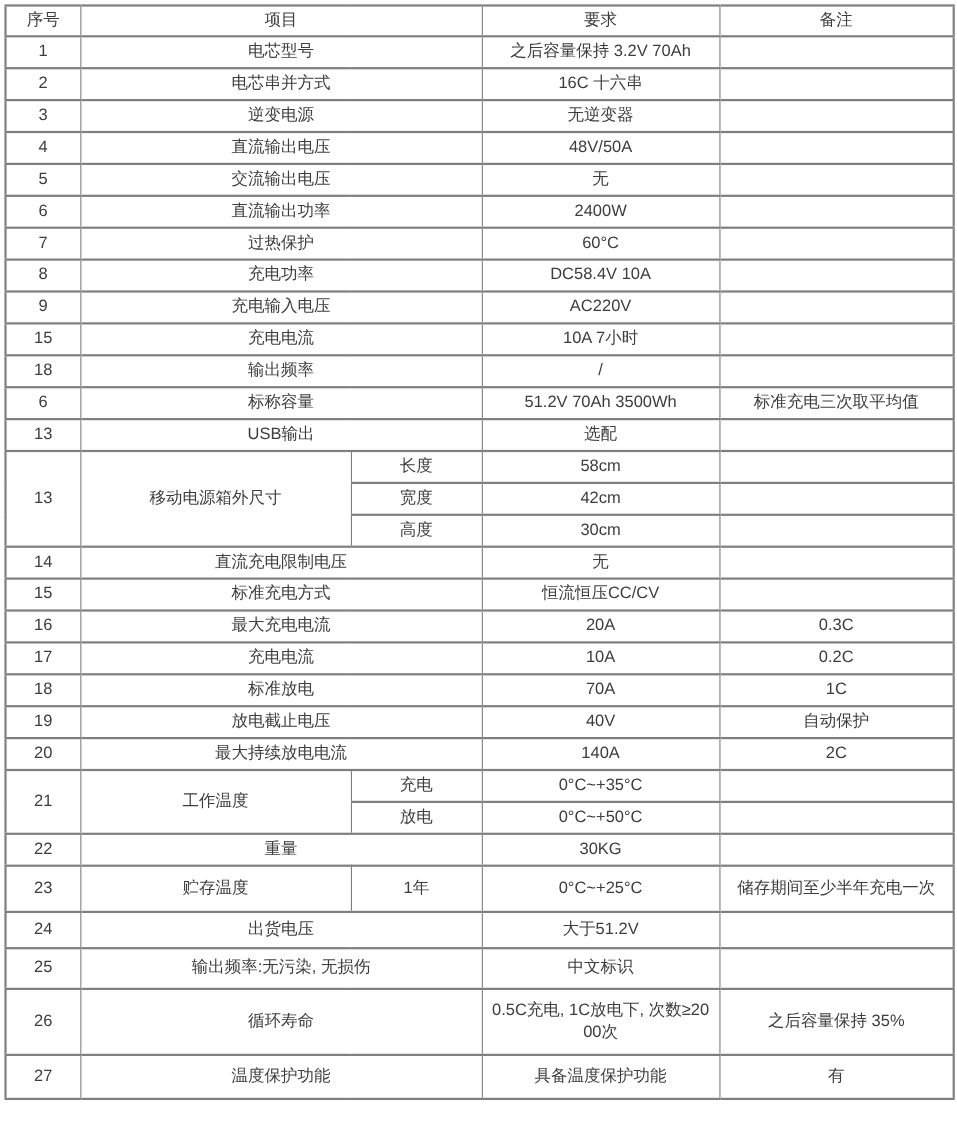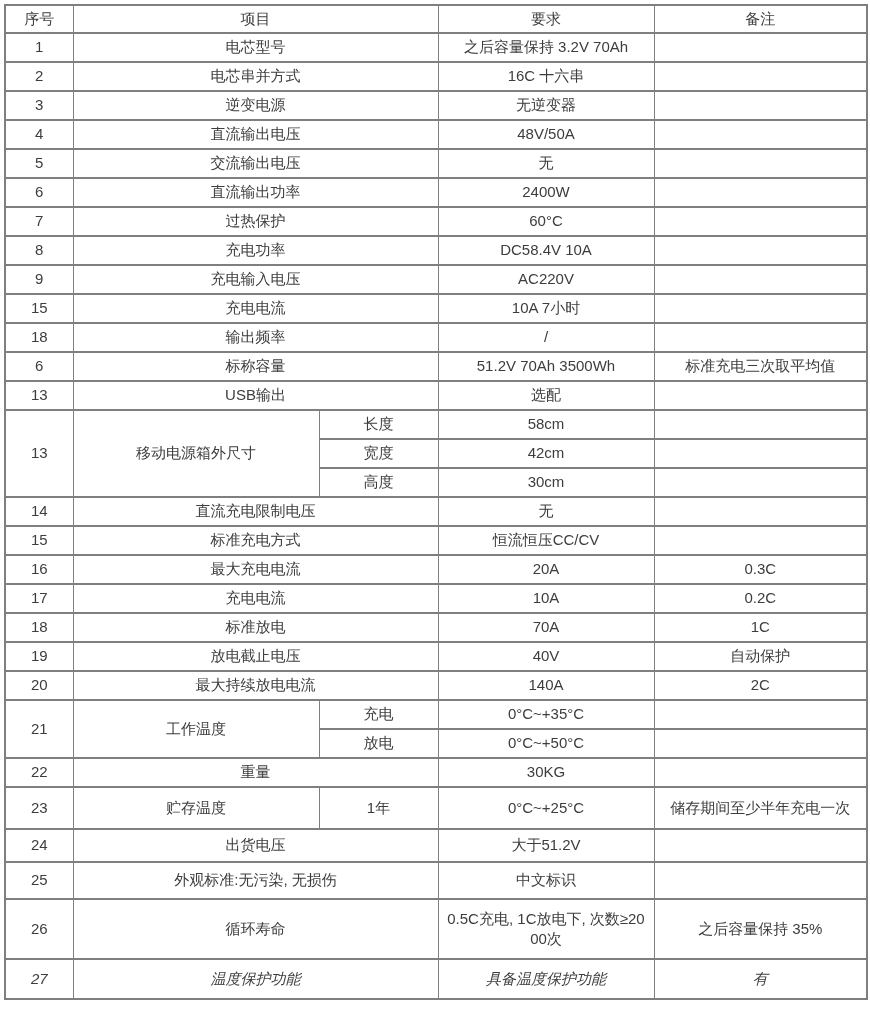--- a/index.html
+++ b/index.html
@@ -39,21 +39,21 @@
     box-sizing: border-box;
     word-break: break-all;
   }
   
   table.spec tr { height: 29px; }
   table.spec tr[data-row-no="header"] { height: 28px; }
   table.spec tr[data-row-no="23"] { height: 42px; padding-left: 32px; }
   table.spec tr[data-row-no="24"] { height: 33px; }
   table.spec tr[data-row-no="25"] { height: 37px; }
   table.spec tr[data-row-no="26"] { height: 60px; }
-  table.spec tr[data-row-no="27"] { height: 40px; font-style: italic; }
+  table.spec tr[data-row-no="27"] { height: 40px; }
 </style>
 </head>
 <body style="background: rgb(255, 255, 255);">
 
 <div class="page">
   <table class="spec">
     <colgroup>
       <col style="width:68px">
       <col style="width:246px">
       <col style="width:119px">
@@ -230,21 +230,21 @@
           <td>储存期间至少半年充电一次</td>
         </tr>
         <tr data-row-no="24">
           <td>24</td>
           <td colspan="2">出货电压</td>
           <td>大于51.2V</td>
           <td></td>
         </tr>
         <tr data-row-no="25">
           <td>25</td>
-          <td colspan="2">外观标准:无污染, 无损伤</td>
+          <td colspan="2">输出频率:无污染, 无损伤</td>
           <td>中文标识</td>
           <td></td>
         </tr>
         <tr data-row-no="26">
           <td>26</td>
           <td colspan="2">循环寿命</td>
           <td>0.5C充电, 1C放电下, 次数≥2000次</td>
           <td>之后容量保持 35%</td>
         </tr>
         <tr data-row-no="27">

